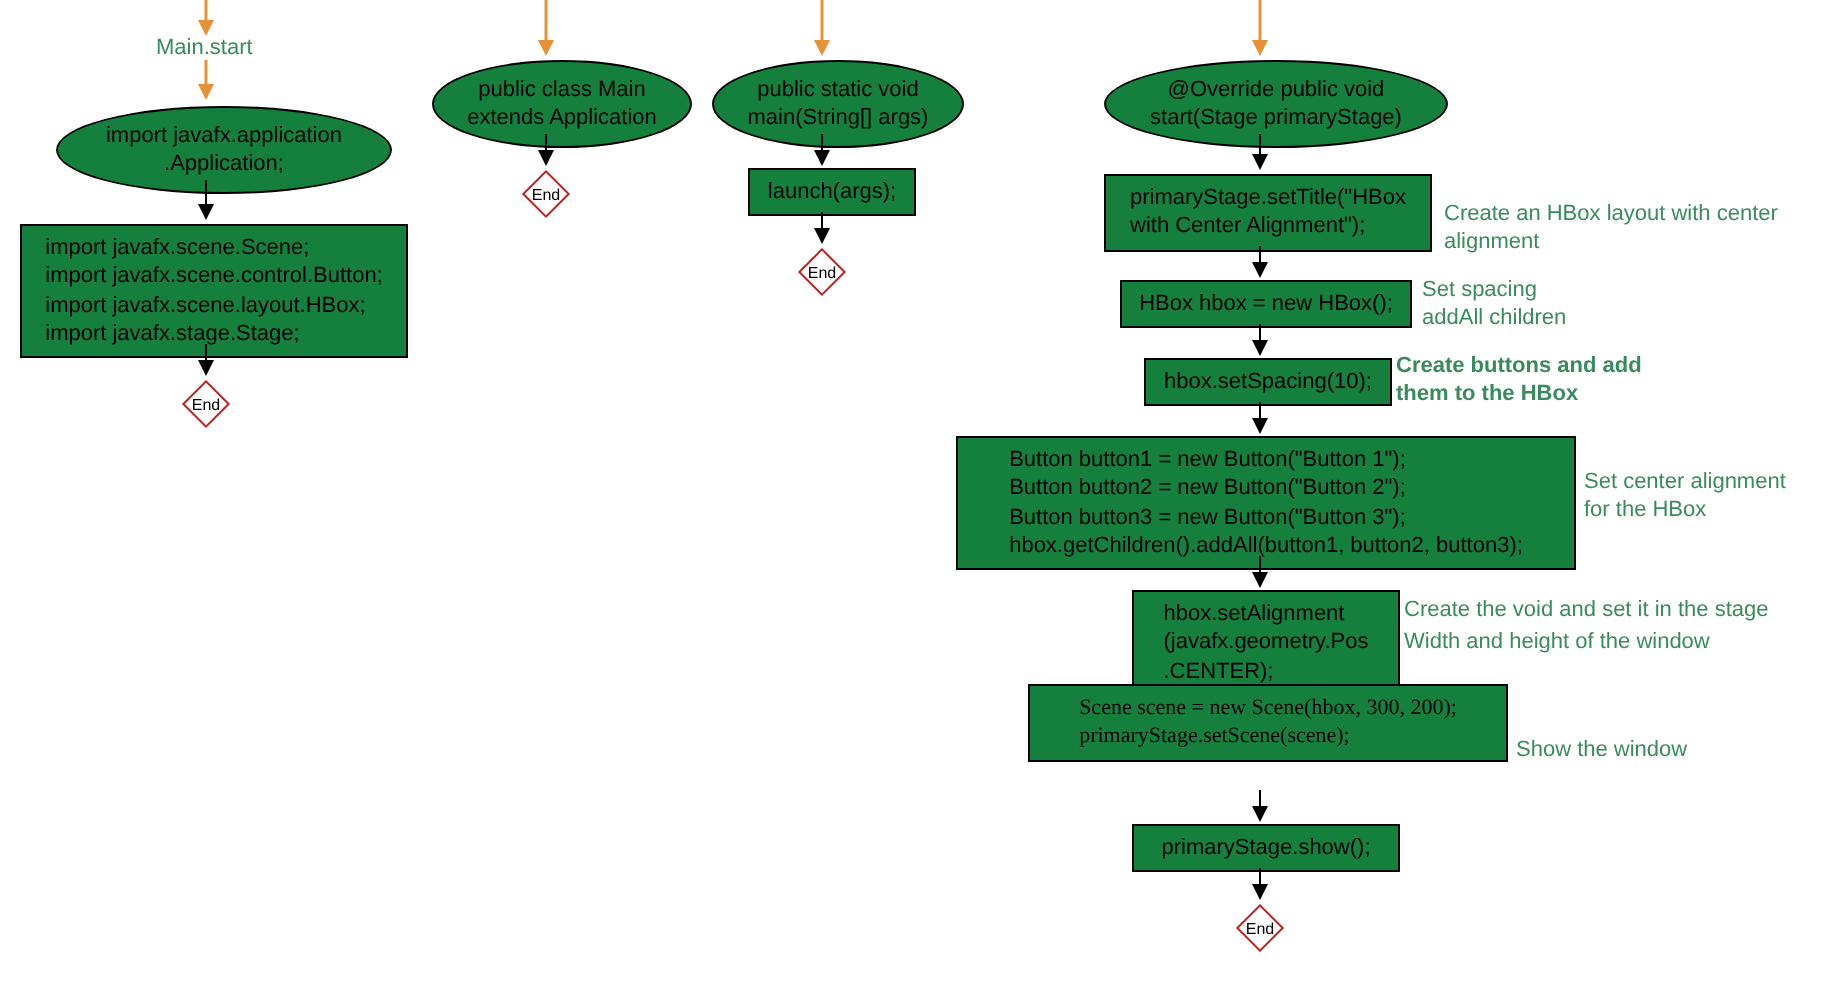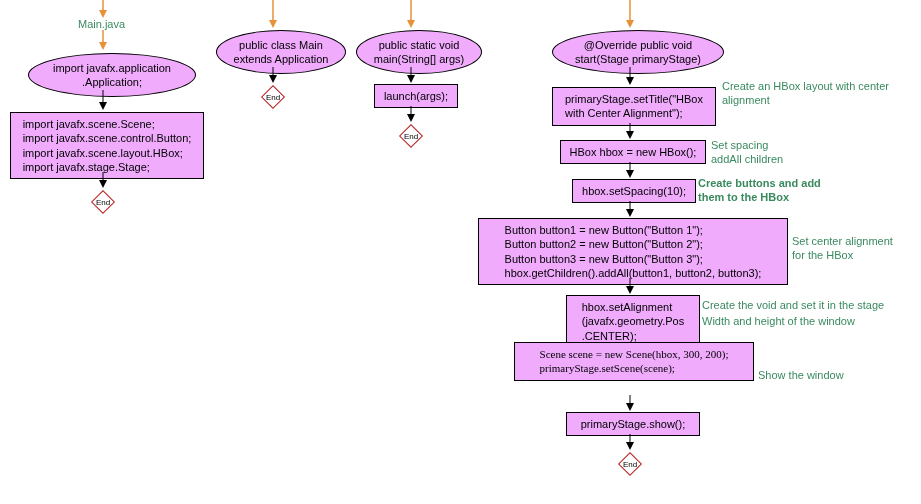--- a/index.html
+++ b/index.html
@@ -7,21 +7,21 @@
     padding: 0;
     font-family: Arial, sans-serif;
     font-size: 11px;
     background: #fff;
     width: 921px;
     height: 504px;
     position: relative;
   }
   .node {
     position: absolute;
-    background: #f0abfc;
+    background: #15803d;
     text-align: center;
     line-height: 1.3;
   }
   .ellipse {
     border: 1px solid #000;
     border-radius: 50%;
     display: flex;
     align-items: center;
     justify-content: center;
     padding: 4px 8px;
@@ -59,21 +59,21 @@
     font-size: 11px;
   }
   .arrow {
     position: absolute;
   }
   .arrow svg { display:block; }
 </style>
 </head>
 <body>
 
-<div class="file-label" style="left:78px; top:18px;">Main.java</div>
+<div class="file-label" style="left:78px; top:18px;">Main.start</div>
 
 <div class="arrow" style="left:97px; top:0px;">
 <svg width="12" height="18">
       <line x1="6" y1="0" x2="6" y2="12" stroke="#e69138" stroke-width="1.5"></line>
       <polygon points="2,10 10,10 6,18" fill="#e69138"></polygon>
     </svg>
 </div>
 <div class="arrow" style="left:97px; top:30px;">
 <svg width="12" height="22">
       <line x1="6" y1="0" x2="6" y2="14" stroke="#e69138" stroke-width="1.5"></line>
@@ -193,21 +193,21 @@
 <svg width="12" height="20">
       <line x1="6" y1="0" x2="6" y2="12" stroke="#000" stroke-width="1"></line>
       <polygon points="2,10 10,10 6,18" fill="#000"></polygon>
     </svg>
 </div>
 
 <div class="node box" style="left:552px; top:87px; width:150px;">
   <span style="white-space:pre-line; text-align:left;">primaryStage.setTitle("HBox
 with Center Alignment");</span>
 </div>
-<div class="comment" style="left:722px; top:79px;">Create an HBox layout with
+<div class="comment" style="left:722px; top:100px;">Create an HBox layout with
 center alignment</div>
 
 <div class="arrow" style="left:624px; top:123px;">
 <svg width="12" height="18">
       <line x1="6" y1="0" x2="6" y2="10" stroke="#000" stroke-width="1"></line>
       <polygon points="2,8 10,8 6,16" fill="#000"></polygon>
     </svg>
 </div>
 
 <div class="node box box-center" style="left:560px; top:140px; width:132px;">

